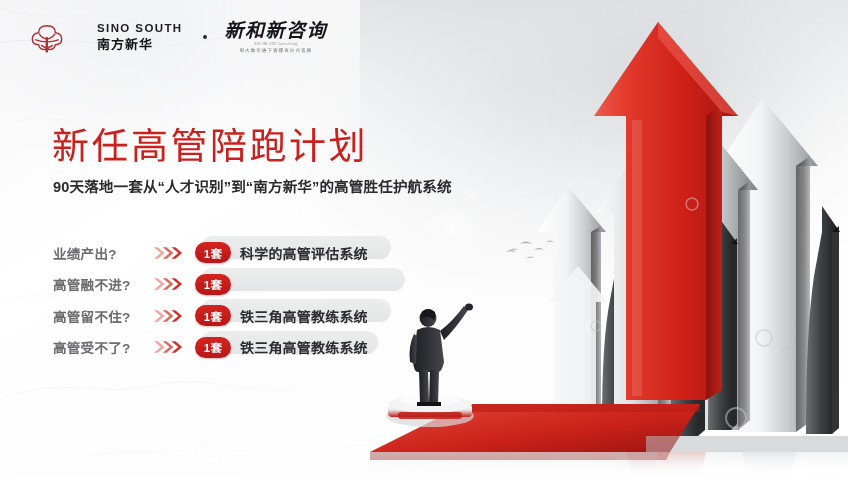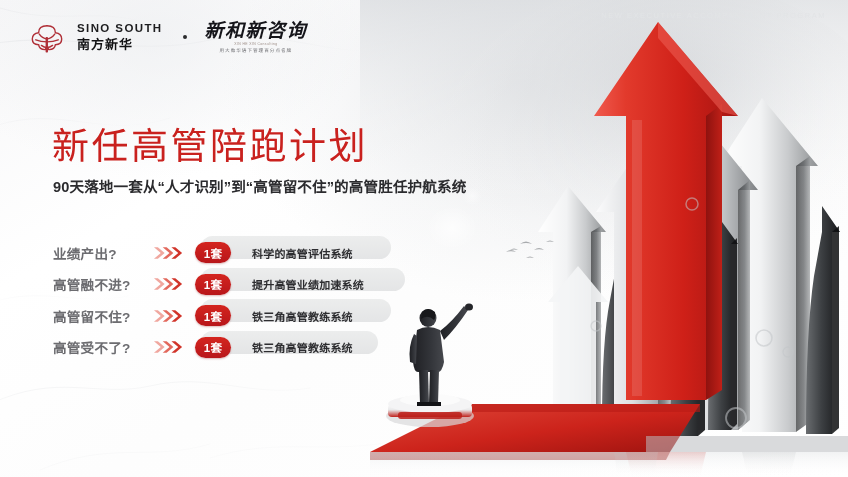--- a/index.html
+++ b/index.html
@@ -36,21 +36,21 @@
   }
   .logo-block {
     position: absolute;
     left: 26px;
     top: 16px;
     display: flex;
     align-items: center;
     gap: 9px;
   }
   .tree-mark { width: 42px; height: 42px; flex: none; }
-  .brand-cn-wrap { display: flex; flex-direction: column; line-height: 1; }
+  .brand-cn-wrap { display: flex; flex-direction: column; line-height: 1; margin-left: 20px; }
   .brand-en {
     font-size: 11.5px;
     letter-spacing: 1.4px;
     font-weight: bold;
     color: #1d1d1f;
     margin-bottom: 3px;
   }
   .brand-cn {
     font-size: 13px;
     font-weight: bold;
@@ -178,23 +178,23 @@
     font-weight: bold;
     display: flex;
     align-items: center;
     justify-content: center;
     letter-spacing: 0.3px;
     box-shadow: 0 1px 2px rgba(140,20,20,0.3);
   }
   .row-a {
     position: relative;
     z-index: 2;
-    margin-left: 21px;
+    margin-left: 9px;
     padding-right: 16px;
-    font-size: 11px;
+    font-size: 14px;
     font-weight: bold;
     color: #2d2d30;
     letter-spacing: 0.2px;
     white-space: nowrap;
   }
 
   
   .art {
     position: absolute;
     left: 370px;
@@ -444,21 +444,21 @@
         <span class="partner-cn">新和新咨询</span>
         <span class="partner-en">XIN HE XIN Consulting</span>
         <span class="partner-sub">用大数华语下管理百分点名牌</span>
       </span>
     </div>
 
     <div class="watermark">NEW EXECUTIVE ACCOMPANIMENT PROGRAM</div>
   </div>
 
   <div class="headline">新任高管陪跑计划</div>
-  <div class="subline">90天落地一套从“人才识别”到“高管留不住”的高管胜任护航系统</div>
+  <div class="subline">90天落地一套从“人才识别”到“南方新华”的高管胜任护航系统</div>
 
   <div class="rows">
 
     <div class="row">
       <div class="row-q">业绩产出?</div>
       <svg class="chevrons" viewBox="0 0 34 16" aria-hidden="true">
         <path d="M1 2 L8 8 L1 14 L5 14 L12 8 L5 2 Z" fill="#f0a79f"></path>
         <path d="M10 2 L17 8 L10 14 L14 14 L21 8 L14 2 Z" fill="#e2685c"></path>
         <path d="M19 2 L26 8 L19 14 L23 14 L30 8 L23 2 Z" fill="#d1342a"></path>
       </svg>
@@ -472,21 +472,20 @@
     <div class="row">
       <div class="row-q">高管融不进?</div>
       <svg class="chevrons" viewBox="0 0 34 16" aria-hidden="true">
         <path d="M1 2 L8 8 L1 14 L5 14 L12 8 L5 2 Z" fill="#f0a79f"></path>
         <path d="M10 2 L17 8 L10 14 L14 14 L21 8 L14 2 Z" fill="#e2685c"></path>
         <path d="M19 2 L26 8 L19 14 L23 14 L30 8 L23 2 Z" fill="#d1342a"></path>
       </svg>
       <div class="pill-group">
         <span class="pill-bg" style="width:204px"></span>
         <span class="badge">1套</span>
-        <span class="row-a">提升高管业绩加速系统</span>
       </div>
     </div>
 
     <div class="row">
       <div class="row-q">高管留不住?</div>
       <svg class="chevrons" viewBox="0 0 34 16" aria-hidden="true">
         <path d="M1 2 L8 8 L1 14 L5 14 L12 8 L5 2 Z" fill="#f0a79f"></path>
         <path d="M10 2 L17 8 L10 14 L14 14 L21 8 L14 2 Z" fill="#e2685c"></path>
         <path d="M19 2 L26 8 L19 14 L23 14 L30 8 L23 2 Z" fill="#d1342a"></path>
       </svg>

